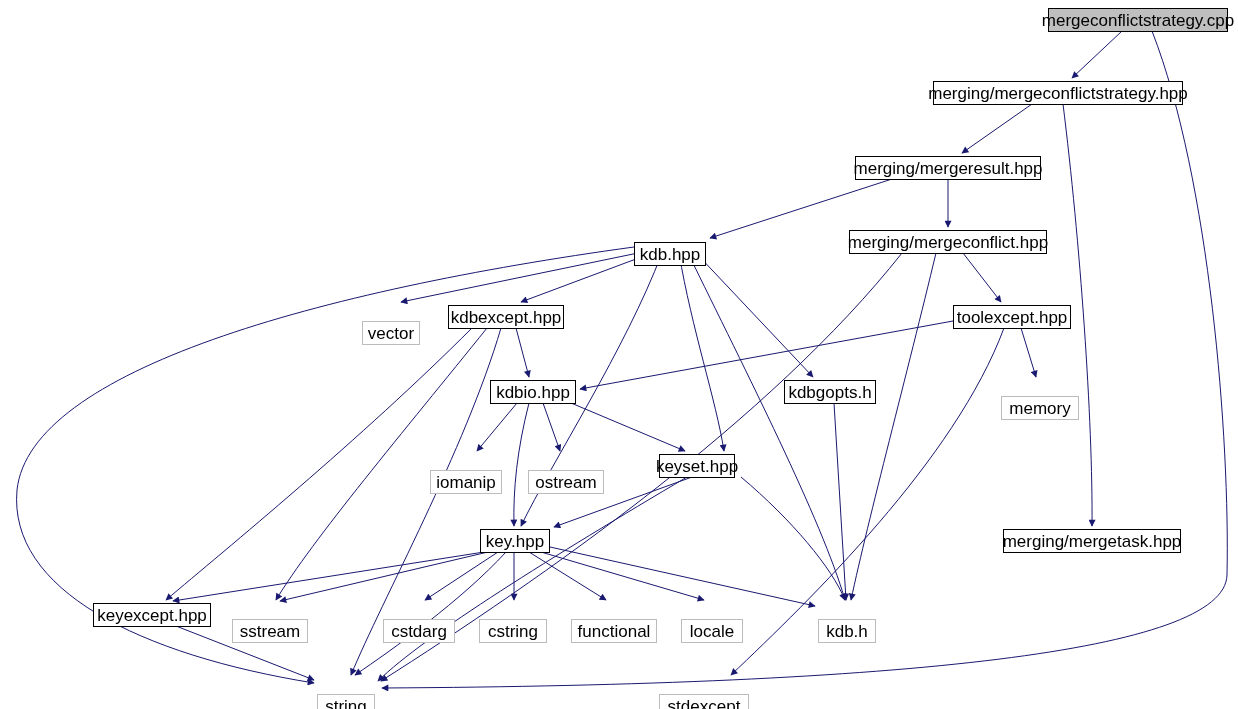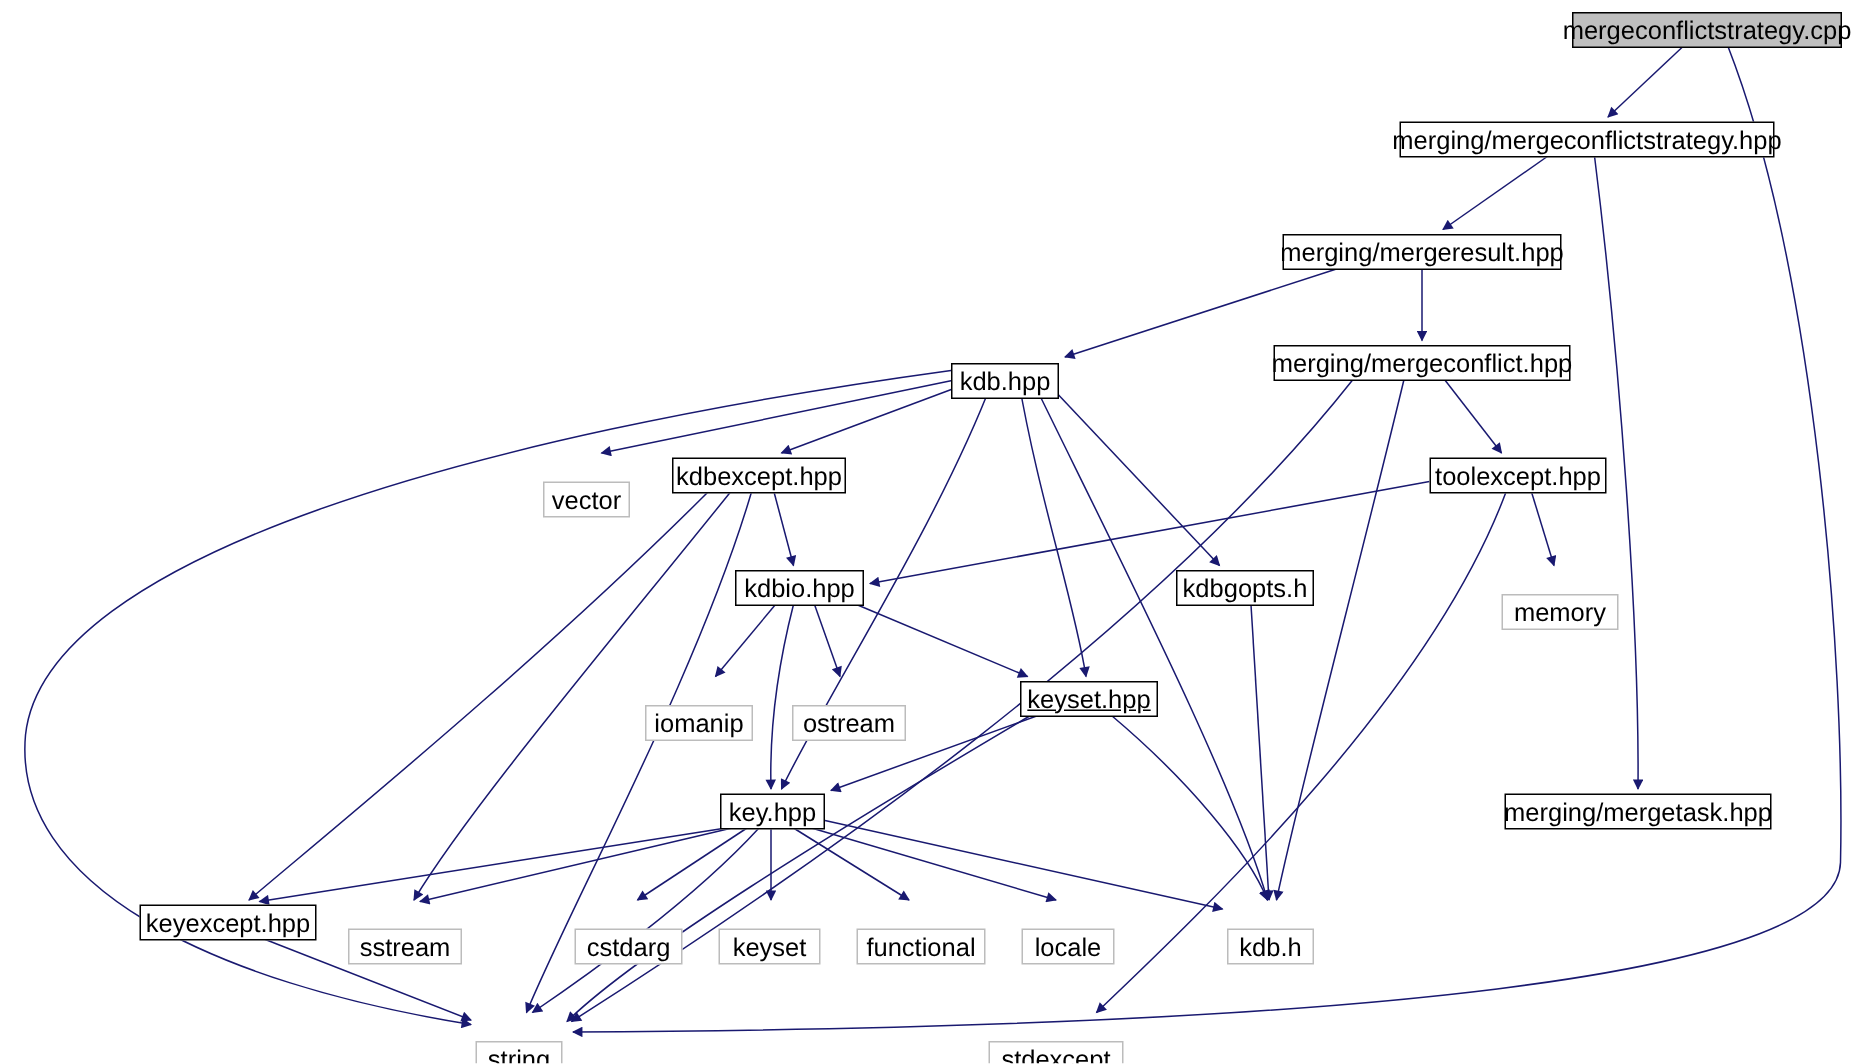--- a/index.html
+++ b/index.html
@@ -82,26 +82,26 @@
   <div class="node" style="left:634px;top:230px;width:72px;margin-top:12px;">kdb.hpp</div>
   <div class="node" style="left:849px;top:230px;width:198px;">merging/mergeconflict.hpp</div>
   <div class="node system" style="left:362px;top:305px;width:58px;">vector</div>
   <div class="node" style="left:448px;top:305px;width:116px;">kdbexcept.hpp</div>
   <div class="node" style="left:953px;top:305px;width:118px;">toolexcept.hpp</div>
   <div class="node" style="left:490px;top:380px;width:86px;">kdbio.hpp</div>
   <div class="node" style="left:784px;top:380px;width:92px;">kdbgopts.h</div>
   <div class="node system" style="left:1001px;top:380px;width:78px;">memory</div>
   <div class="node system" style="left:430px;top:454px;width:72px;">iomanip</div>
   <div class="node system" style="left:528px;top:454px;width:76px;">ostream</div>
-  <div class="node" style="left:680px;top:454px;width:92px;text-decoration:underline;">keyset.hpp</div>
+  <div class="node" style="left:659px;top:454px;width:76px;">keyset.hpp</div>
   <div class="node" style="left:480px;top:529px;width:70px;">key.hpp</div>
   <div class="node" style="left:1003px;top:529px;width:178px;">merging/mergetask.hpp</div>
   <div class="node" style="left:93px;top:603px;width:118px;">keyexcept.hpp</div>
   <div class="node system" style="left:232px;top:603px;width:76px;">sstream</div>
   <div class="node system" style="left:383px;top:603px;width:72px;">cstdarg</div>
-  <div class="node system" style="left:479px;top:603px;width:68px;">keyset</div>
+  <div class="node system" style="left:479px;top:603px;width:68px;">cstring</div>
   <div class="node system" style="left:571px;top:603px;width:86px;">functional</div>
   <div class="node system" style="left:681px;top:603px;width:62px;">locale</div>
   <div class="node system" style="left:818px;top:603px;width:58px;">kdb.h</div>
   <div class="node system" style="left:317px;top:678px;width:58px;">string</div>
   <div class="node system" style="left:659px;top:678px;width:90px;">stdexcept</div>
 
 </div>
 
 </body></html>

